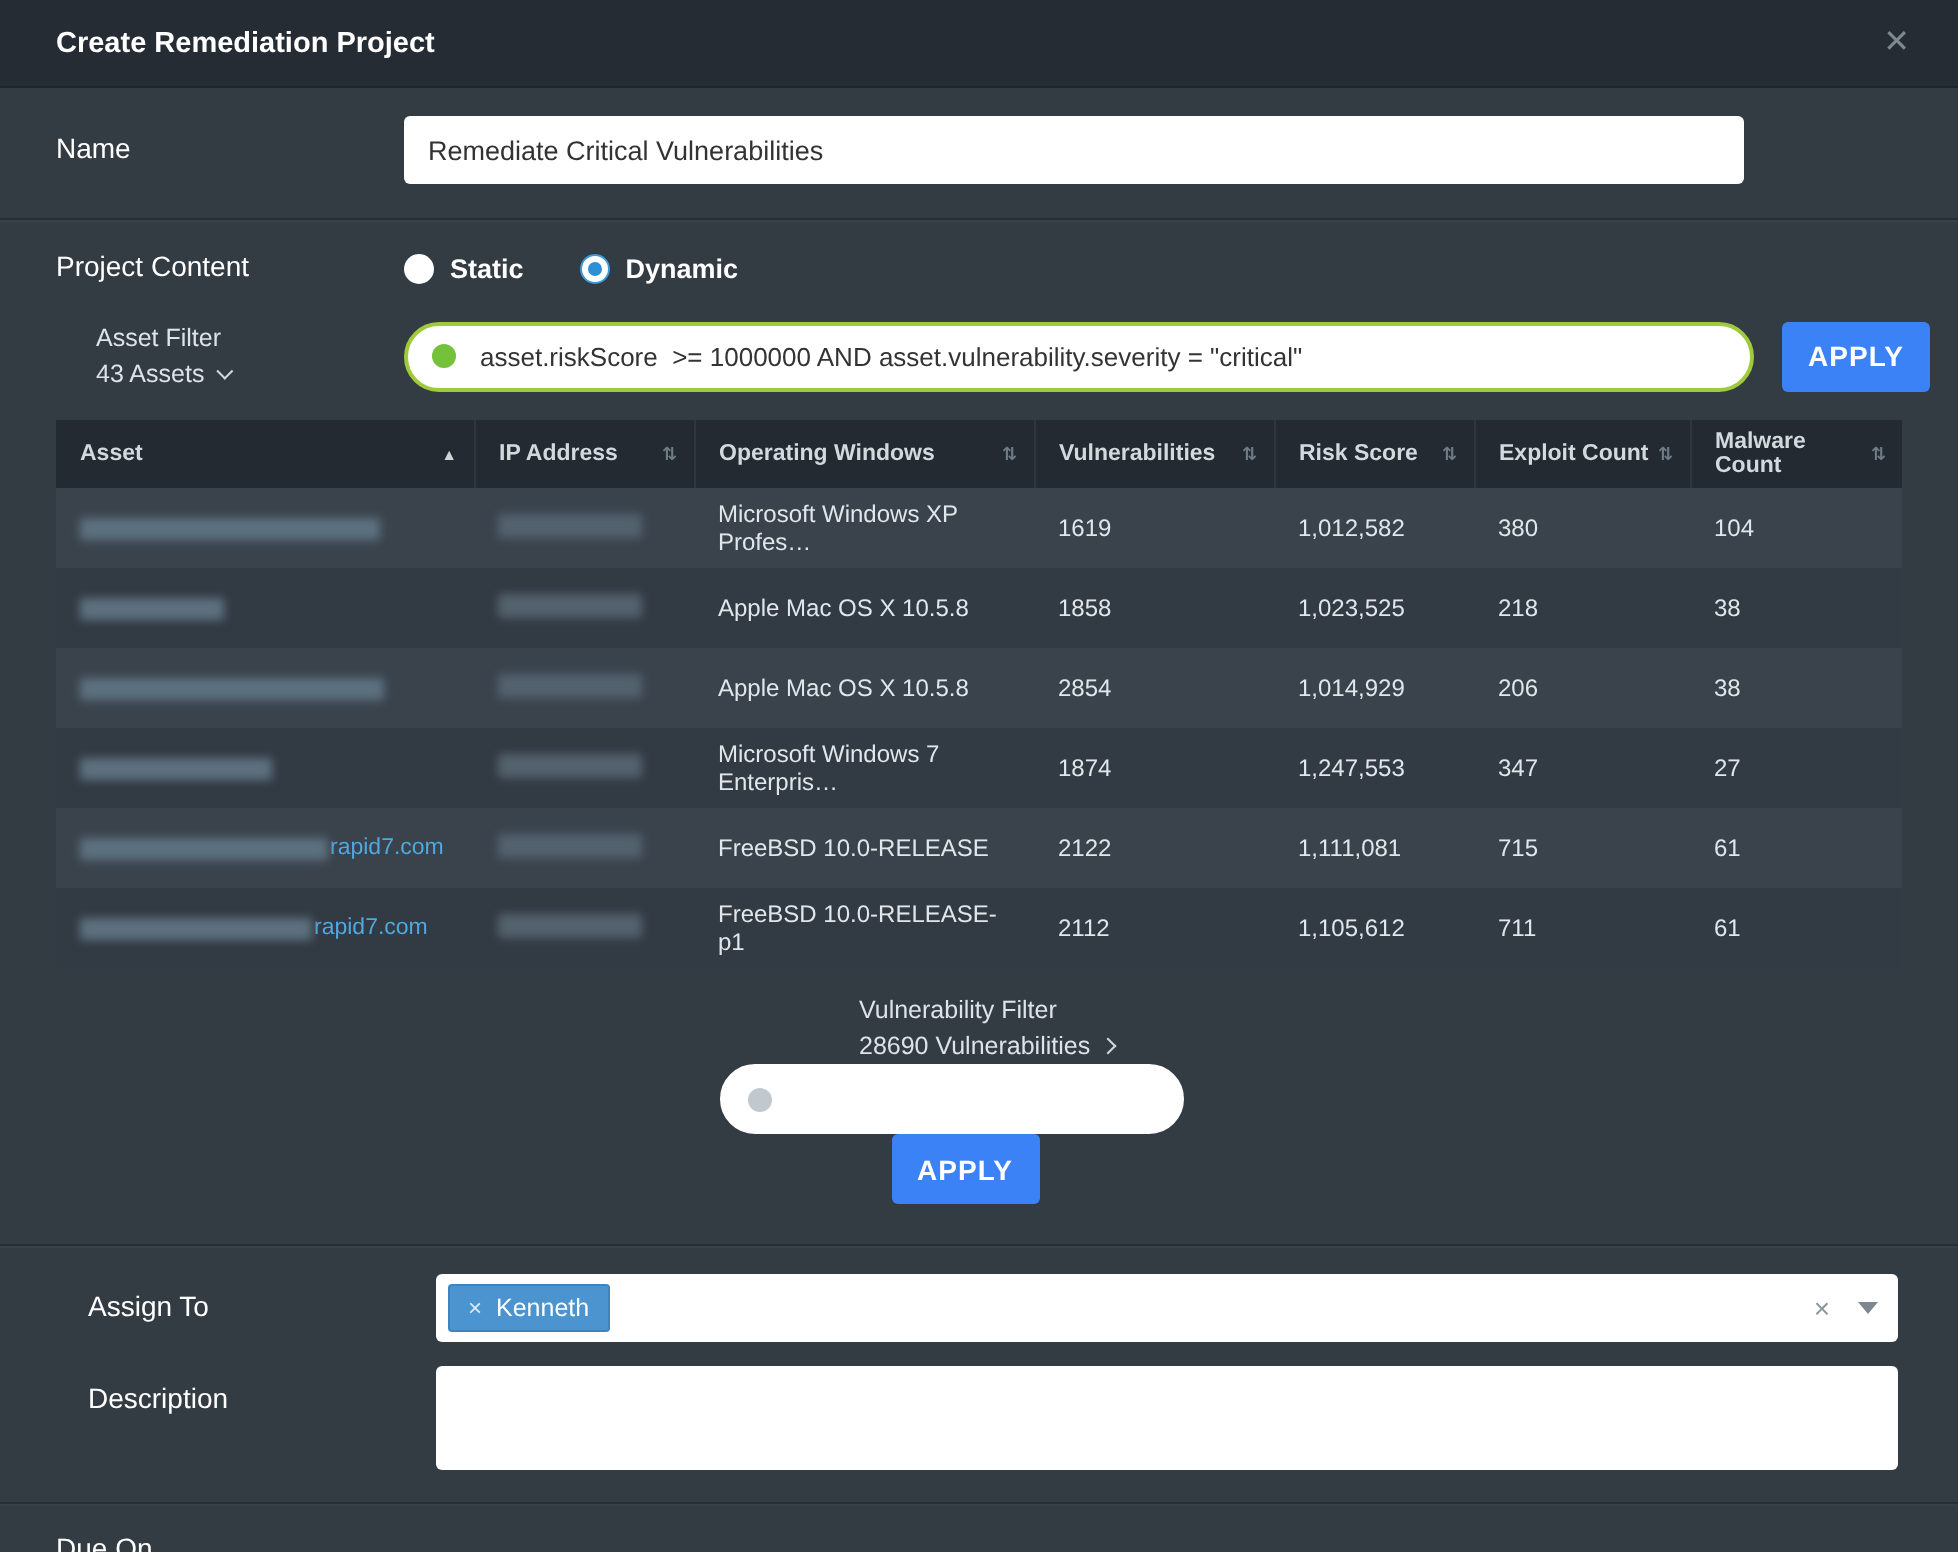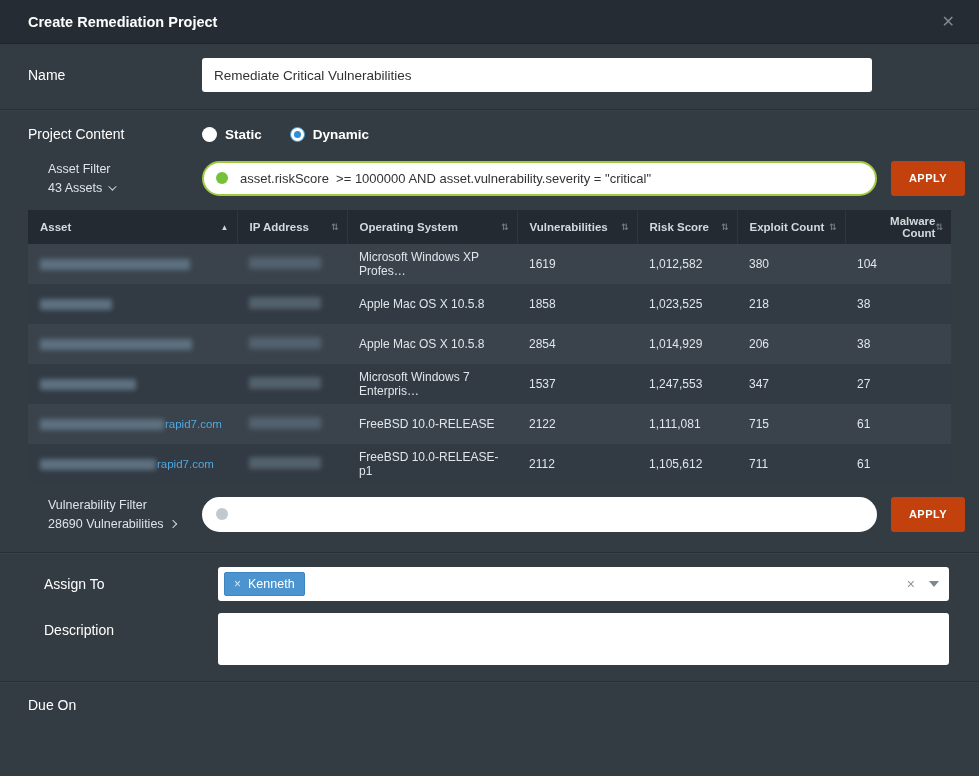--- a/index.html
+++ b/index.html
@@ -61,34 +61,34 @@
     width: 100%; height: 35px; border-radius: 18px; border: 2px solid #ffffff;
     background: #ffffff; color: #333; font-size: 13px; padding: 0 16px 0 36px;
     font-family: inherit; outline: none;
   }
   .pill.green { border-color: #9fca3b; }
   .dot { position: absolute; left: 14px; top: 50%; transform: translateY(-50%);
          width: 12px; height: 12px; border-radius: 50%; }
   .dot.green { background: #76c13a; }
   .dot.gray  { background: #c2c9ce; }
   .apply-btn {
-    width: 74px; height: 35px; border: none; border-radius: 3px; background: #c2410c;
-    color: #ffffff; font-size: 11px; font-weight: 700; letter-spacing: 0.5px;
+    width: 74px; height: 35px; border: none; border-radius: 3px; background: #3b82f6;
+    color: #ffffff; font-size: 14px; font-weight: 700; letter-spacing: 0.5px;
     cursor: pointer; flex: none; font-family: inherit;
   }
-  .vuln-filter-row { margin-top: 12px; }
+  .vuln-filter-row { margin-top: 12px; flex-direction: column; }
 
   
   .asset-table {
     border-collapse: collapse; table-layout: fixed; width: 923px;
     margin: 14px 28px 0 28px; font-size: 12px;
   }
   .asset-table th {
     height: 34px; background: #232a31; color: #d3dade; font-size: 11.5px;
-    font-weight: 700; text-align: right; padding: 0 8px 0 12px;
+    font-weight: 700; text-align: left; padding: 0 8px 0 12px;
   }
   .asset-table th + th { border-left: 1px solid rgba(255,255,255,0.06); }
   .th-inner { display: flex; align-items: center; justify-content: space-between; }
   .sort-glyph { color: #6e7b85; font-size: 9px; flex: none; }
   .sort-glyph.asc { color: #cfd6da; font-size: 8px; }
   .asset-table td { height: 40px; padding: 0 8px 0 12px; color: #e0e6ea; }
   .asset-table tbody tr:nth-child(odd)  { background: #3a434c; }
   .asset-table tbody tr:nth-child(even) { background: #323a43; }
   .asset-cell-inner { display: flex; align-items: center; }
   .redact { display: inline-block; height: 11px; border-radius: 1px;
@@ -202,21 +202,21 @@
               </div>
             </th>
           <th>
             <div class="th-inner">
                 <span>IP Address</span>
             <span class="sort-glyph">⇅</span>
               </div>
             </th>
           <th>
             <div class="th-inner">
-                <span>Operating System</span>
+                <span>Operating Windows</span>
             <span class="sort-glyph">⇅</span>
               </div>
             </th>
           <th>
             <div class="th-inner">
                 <span>Vulnerabilities</span>
             <span class="sort-glyph">⇅</span>
               </div>
             </th>
           <th>
@@ -284,21 +284,21 @@
         </tr>
         <tr>
           <td>
               <div class="asset-cell-inner">
             <span class="redact" style="width:96px"></span>
             <a class="domain-link"></a>
               </div>
             </td>
           <td><span class="redact ip"></span></td>
           <td>Microsoft Windows 7 Enterpris…</td>
-          <td>1537</td>
+          <td>1874</td>
           <td>1,247,553</td>
           <td>347</td>
           <td>27</td>
         </tr>
         <tr>
           <td>
               <div class="asset-cell-inner">
             <span class="redact" style="width:124px"></span>
             <a class="domain-link">rapid7.com</a>
               </div>

